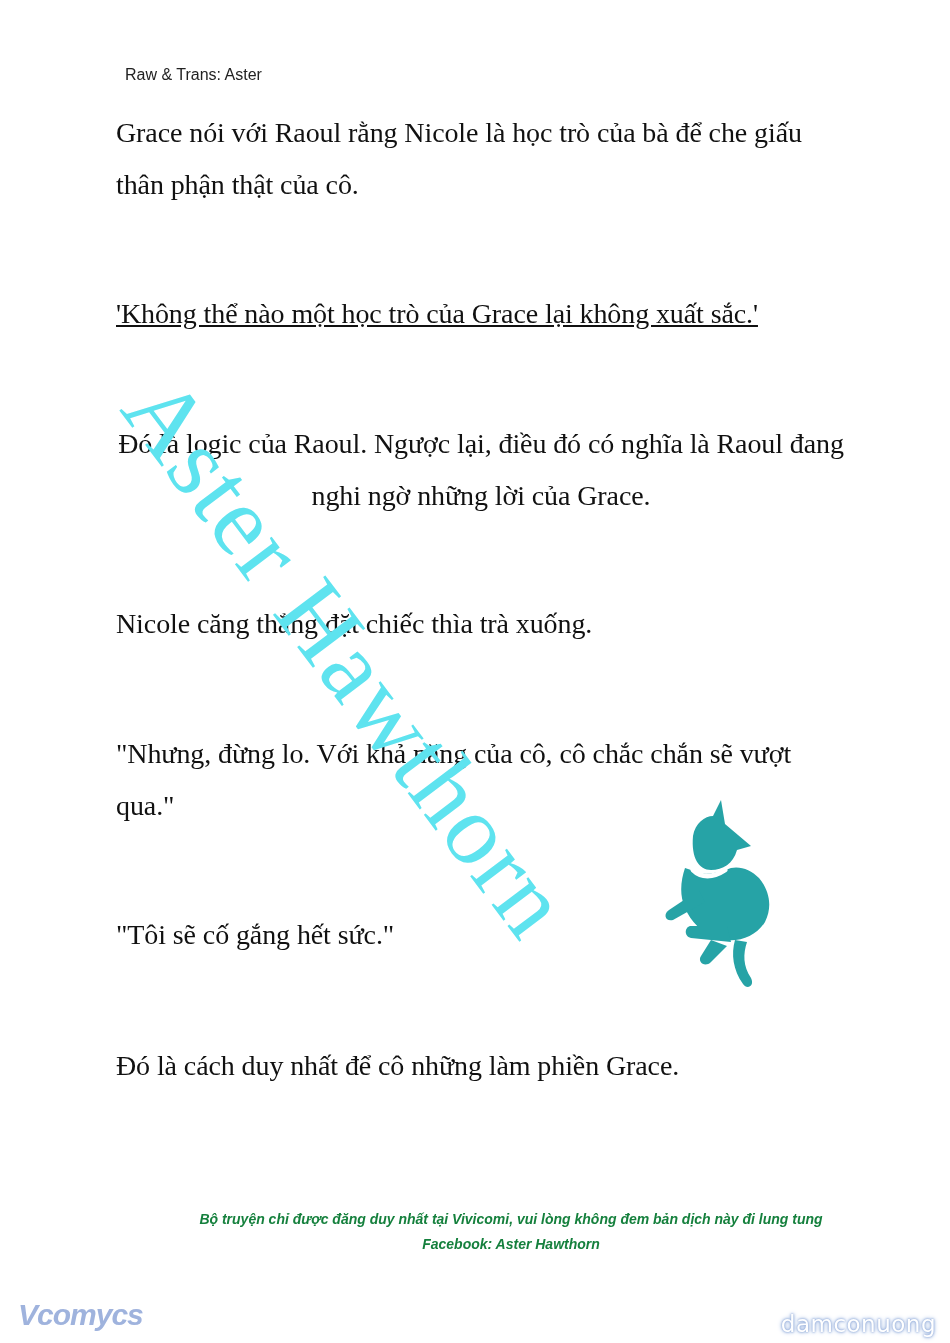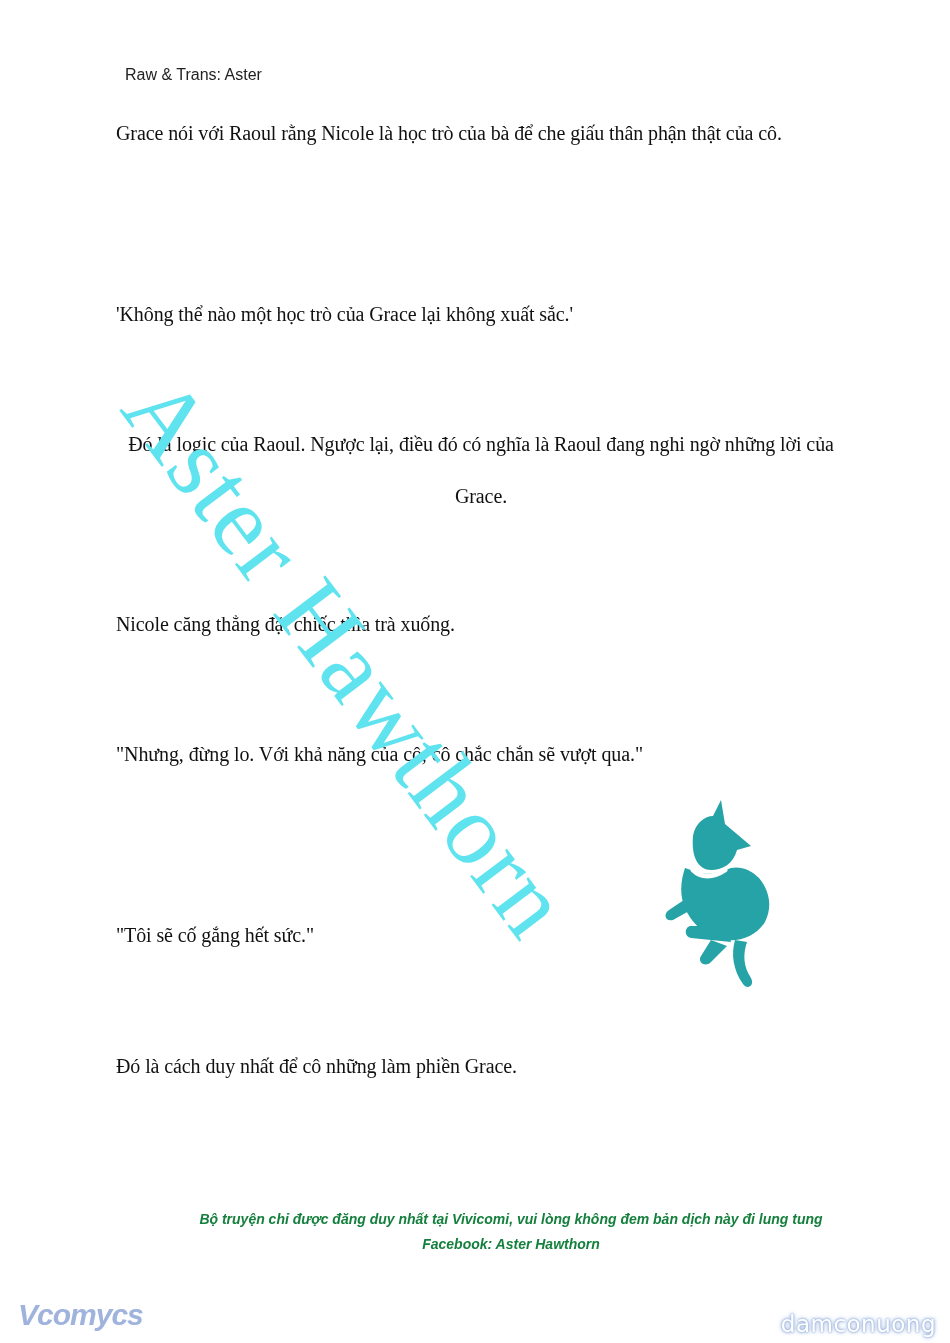--- a/index.html
+++ b/index.html
@@ -21,29 +21,29 @@
       top: 58px;
       font-family: "Liberation Sans", sans-serif;
       font-size: 16px;
       color: #222222;
       margin: 8px;
     }
     .para {
       position: absolute;
       left: 116px;
       width: 730px;
-      font-size: 20px;
+      font-size: 28px;
       line-height: 52px;
       margin: 0;
       color: #111111;
       letter-spacing: -0.1px;
       z-index: 1;
     }
     .p1 { top: 107px; }
-    .p2 { top: 288px; }
+    .p2 { top: 288px; text-decoration: underline; }
     .p3 { top: 418px; text-align: center; }
     .p4 { top: 598px; }
     .p5 { top: 728px; }
     .p6 { top: 909px; }
     .p7 { top: 1040px; }
 
     .watermark {
       position: absolute;
       left: 120px;
       top: 555px;

